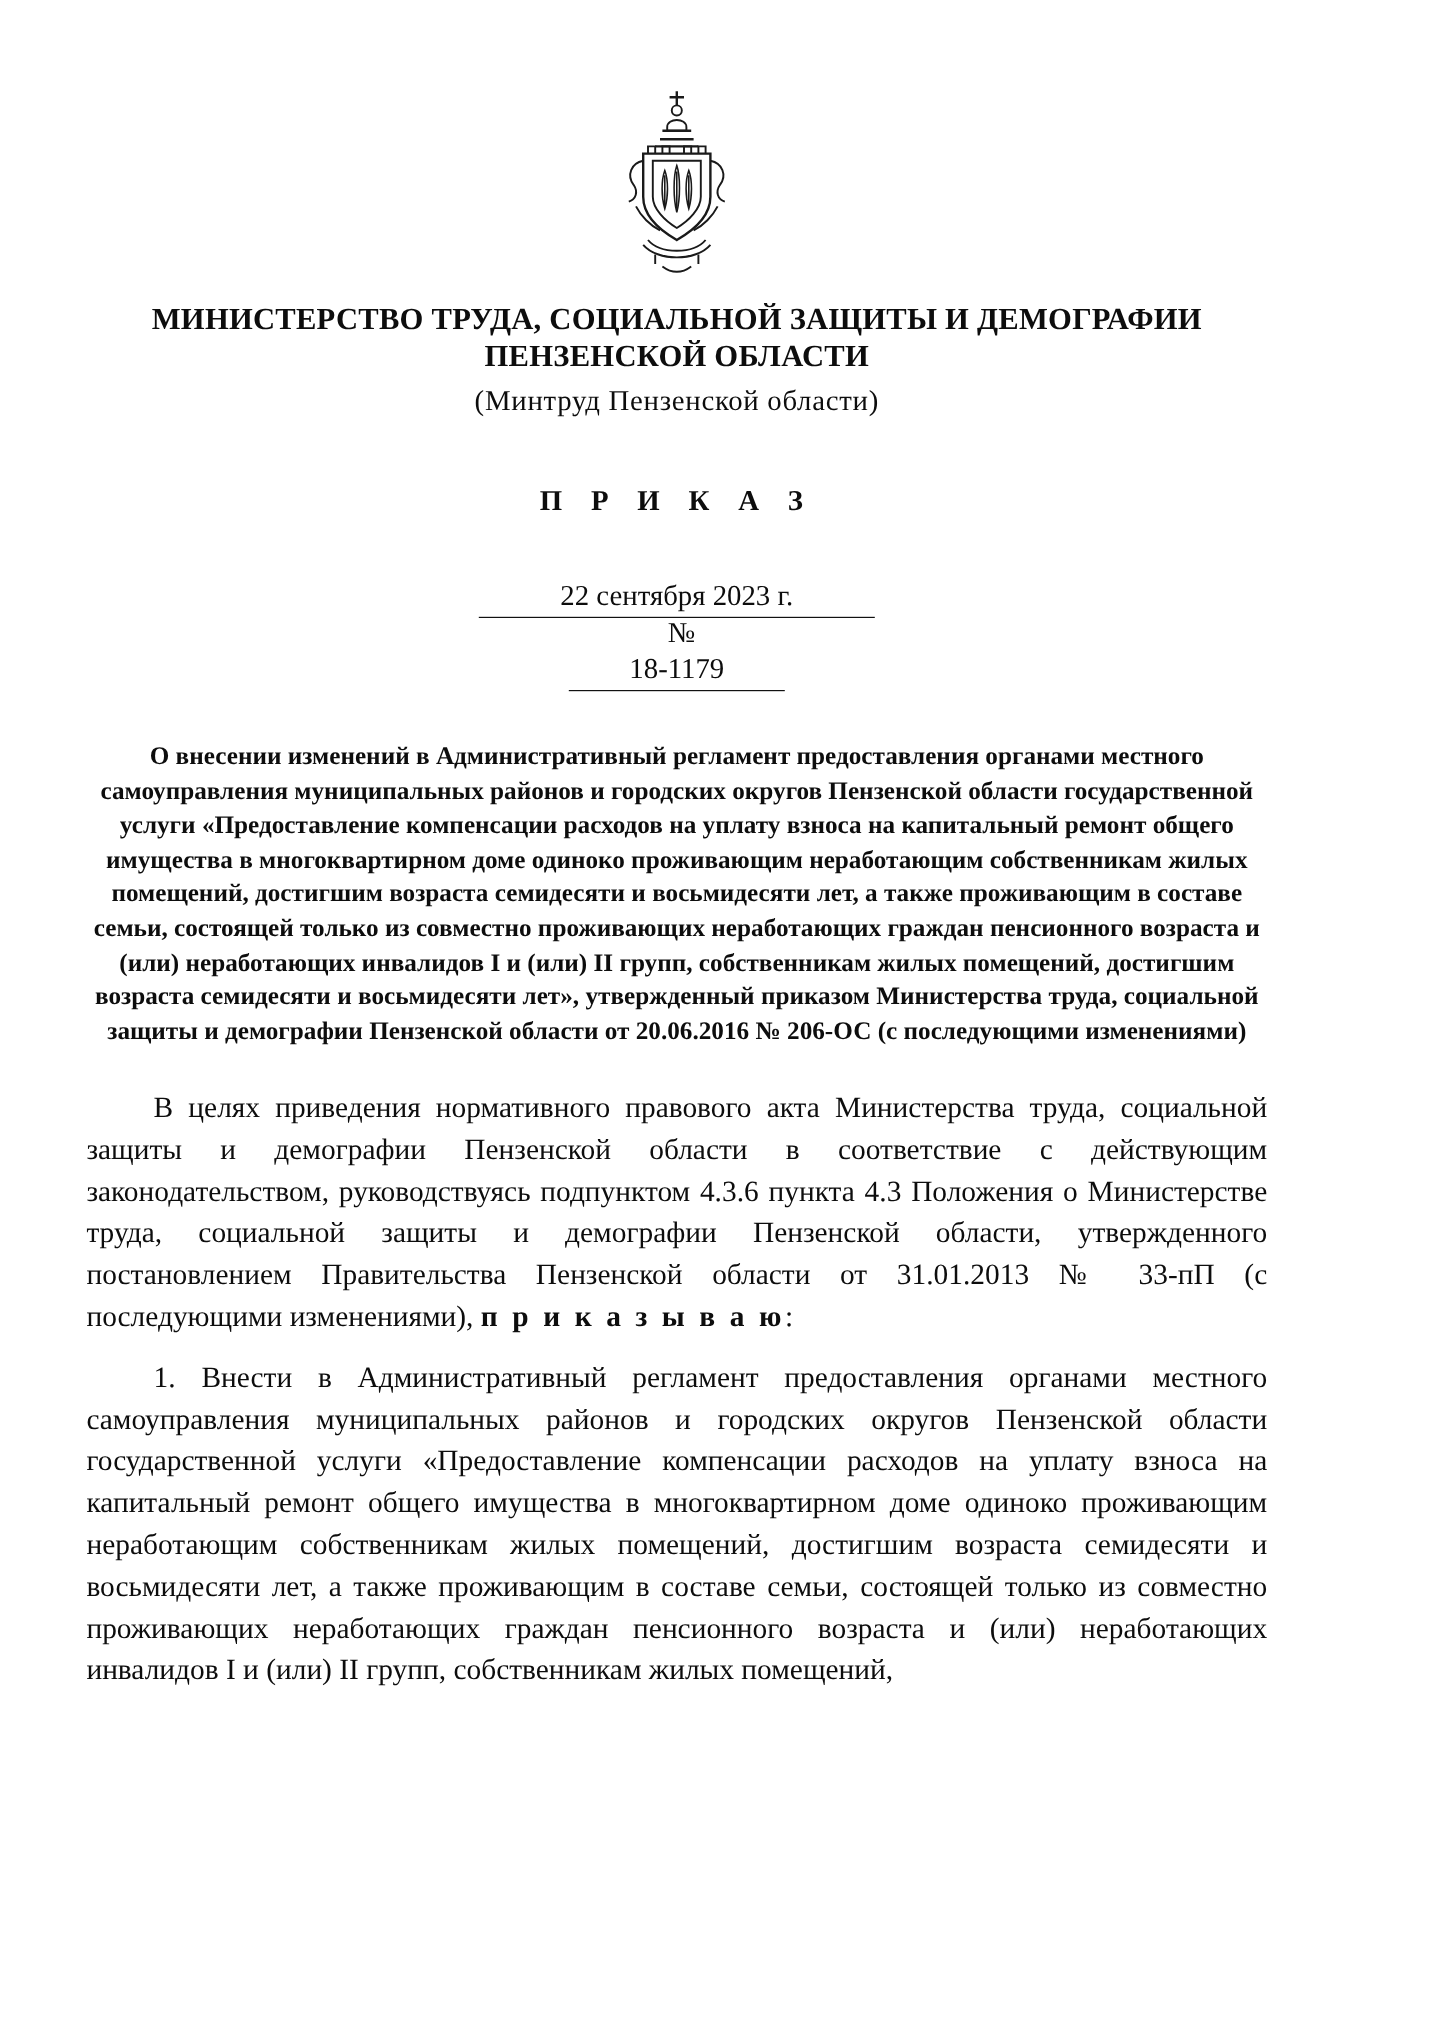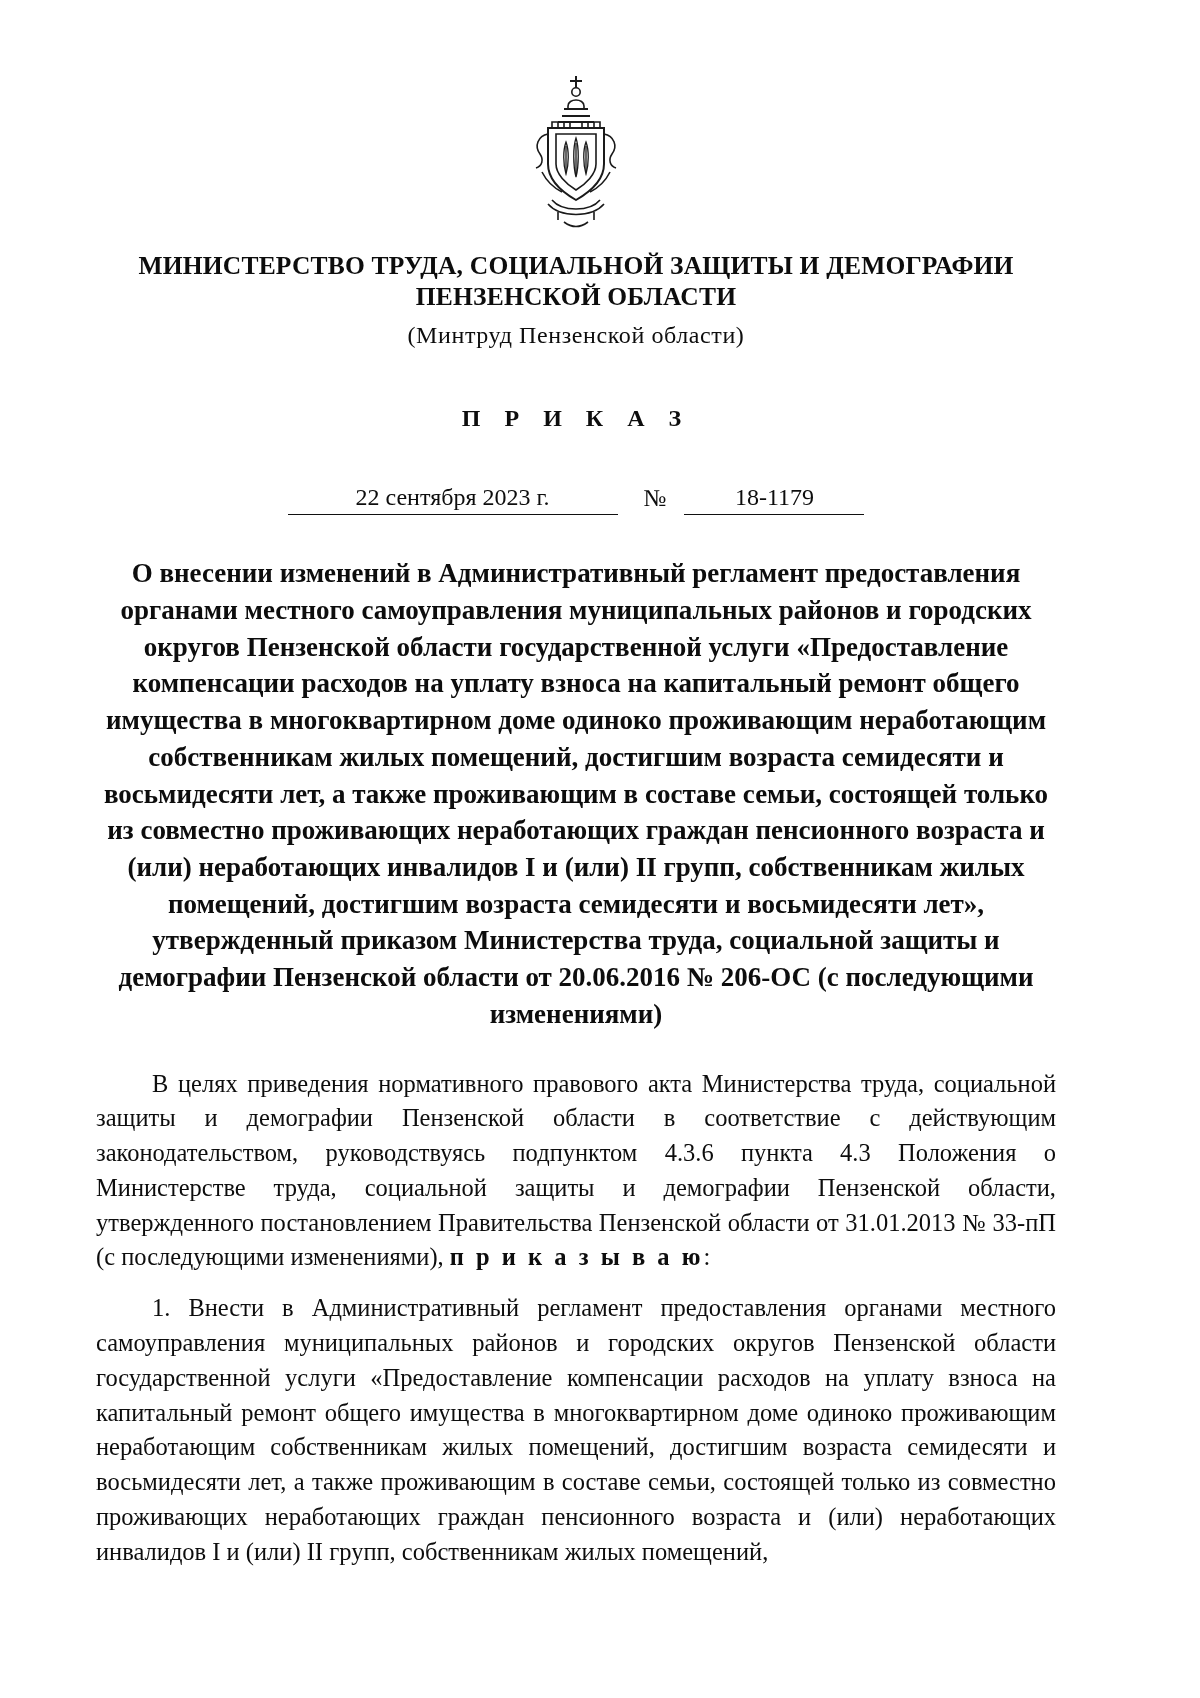--- a/index.html
+++ b/index.html
@@ -12,21 +12,21 @@
     height: 1698px;
     font-family: "Liberation Serif", "DejaVu Serif", serif;
     color: #0d0d0d;
     position: relative;
     overflow: hidden;
   }
   .page {
     width: 1200px;
     height: 1698px;
     box-sizing: border-box;
-    padding: 60px 128px 0 80px;
+    padding: 60px 128px 0 56px;
     position: relative;
   }
 
   
   .emblem-wrap {
     display: flex;
     justify-content: center;
     align-items: flex-start;
     margin-top: 12px;
     margin-bottom: 18px;
@@ -61,20 +61,21 @@
     margin-top: 56px;
   }
 
   
   .meta-row {
     display: flex;
     justify-content: center;
     align-items: center;
     margin-top: 52px;
     font-size: 24px;
+    flex-direction: column;
   }
   .meta-date {
     border-bottom: 1.6px solid #111;
     width: 330px;
     text-align: center;
     padding-bottom: 3px;
   }
   .meta-no {
     margin: 0 18px 0 26px;
     padding-bottom: 3px;
@@ -90,21 +91,21 @@
     font-size: 23px;
     margin-top: 6px;
     margin-left: -120px;
   }
 
   
   .subject {
     margin-top: 40px;
     text-align: center;
     font-weight: bold;
-    font-size: 27px;
+    font-size: 21px;
     line-height: 1.36;
     padding: 0 18px;
   }
 
   
   .body-text {
     margin-top: 34px;
     font-size: 24.5px;
     line-height: 1.42;
     text-align: justify;

